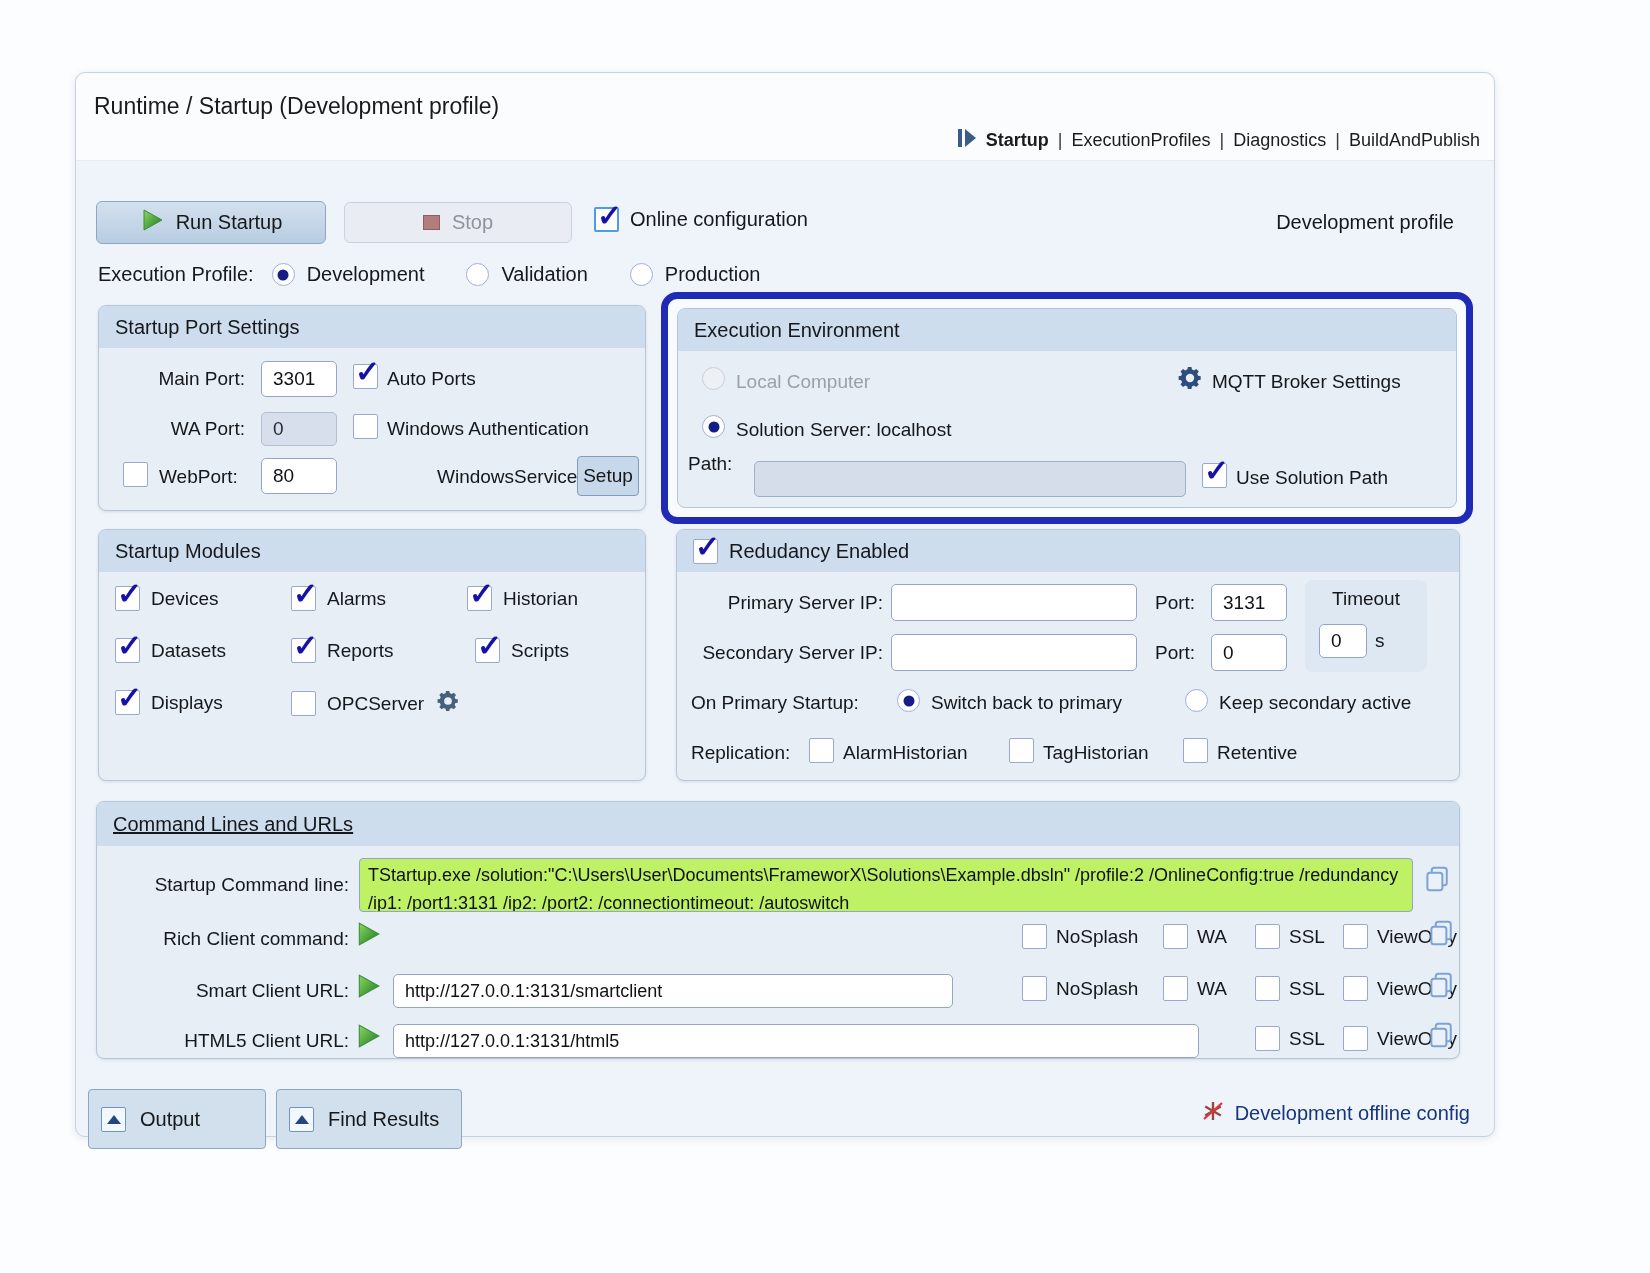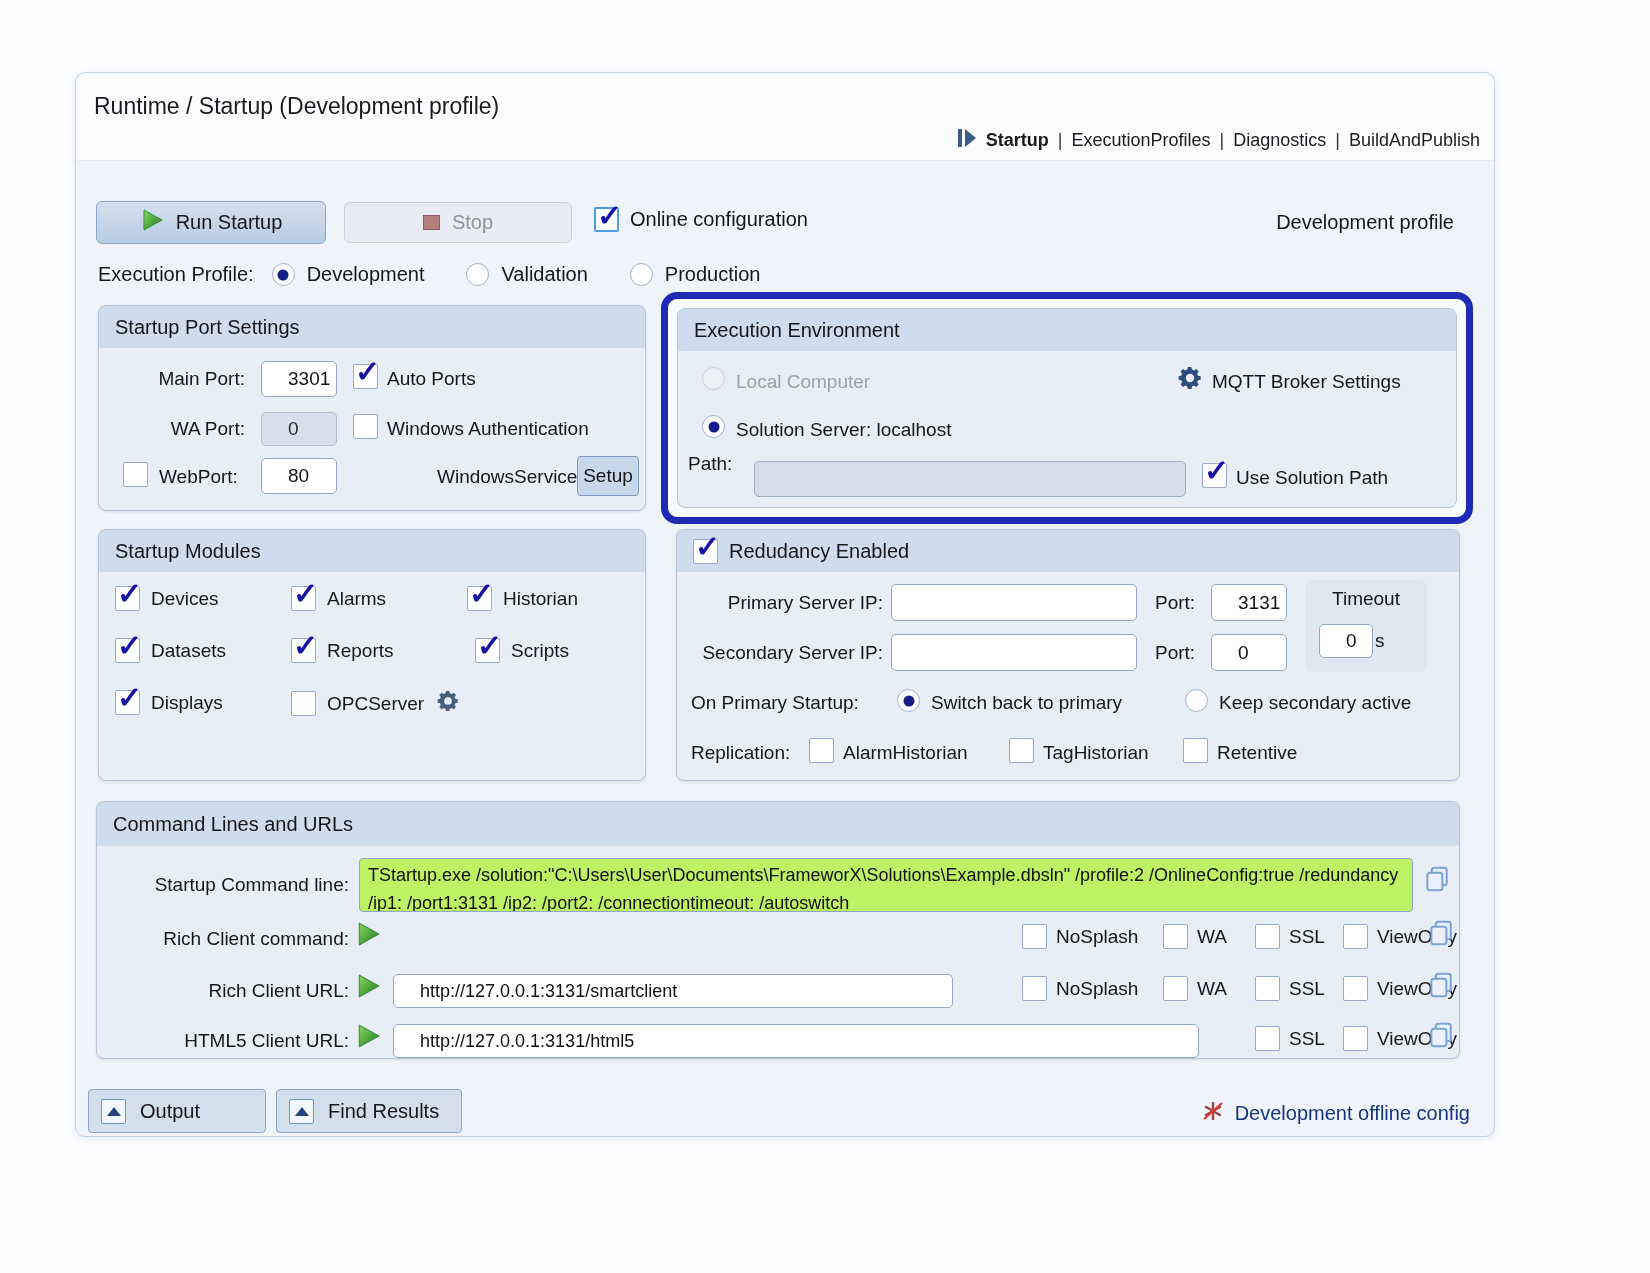--- a/index.html
+++ b/index.html
@@ -39,44 +39,44 @@
   #online-config { position: absolute; left: 518px; top: 134px; display: flex; align-items: center; gap: 11px; font-size: 20px; }
   #profile-name { position: absolute; right: 40px; top: 138px; font-size: 20px; }
   #exec-profile { position: absolute; left: 22px; top: 190px; display: flex; align-items: center; font-size: 20px; }
   #exec-profile .opt { display: flex; align-items: center; gap: 12px; }
 
   .group { position: absolute; background: #e7eef6; border: 1px solid #b6c6da; border-radius: 8px; box-shadow: 0 1px 3px rgba(90,110,140,.18); }
   .group-h { height: 42px; background: #cdddee; border-radius: 7px 7px 0 0; display: flex; align-items: center; padding: 0 16px; font-size: 20px; gap: 11px; }
   .lbl { position: absolute; font-size: 19px; white-space: nowrap; }
   .rlbl { position: absolute; font-size: 19px; text-align: right; white-space: nowrap; }
   .inp { position: absolute; background: #fff; border: 1px solid #93a7c4; border-radius: 5px; height: 36px;
-    font-size: 19px; padding: 0 26px; display: flex; align-items: center; color: #101114; white-space: pre; overflow: hidden; }
+    font-size: 19px; padding: 0 11px; display: flex; align-items: center; color: #101114; white-space: pre; overflow: hidden; }
   .inp.dis { background: #d6dfeb; border-color: #b3bfd2; color: #2a2d33; }
   .acb { position: absolute; } 
 
   #grp-ports { left: 22px; top: 232px; width: 548px; height: 206px; }
   #grp-env-hl { position: absolute; left: 585px; top: 219px; width: 812px; height: 232px;
     border: 7px solid #1f2bb5; border-radius: 16px; background: #f8fbfe; padding: 9px; }
   #grp-env { position: relative; width: 100%; height: 100%; background: #e7eef6; border: 1px solid #b6c6da; border-radius: 8px; }
   #grp-mods { left: 22px; top: 456px; width: 548px; height: 252px; }
   #grp-red { left: 600px; top: 456px; width: 784px; height: 252px; }
-  #grp-cmd { left: 20px; top: 728px; width: 1364px; height: 258px; }
+  #grp-cmd { left: 20px; top: 728px; width: 1364px; height: 258px; text-decoration: underline; }
 
   .mcell { position: absolute; display: flex; align-items: center; gap: 11px; font-size: 19px; }
   .setup-btn { position: absolute; left: 478px; top: 150px; width: 62px; height: 40px; background: #c7d8eb;
     border: 1px solid #7e9dbf; border-radius: 4px; display: flex; align-items: center; justify-content: center; font-size: 19px; }
   #timeout-panel { position: absolute; left: 628px; top: 50px; width: 122px; height: 92px; background: #dde8f3; border-radius: 8px; }
   #timeout-panel .t-title { position: absolute; left: 0; top: 8px; width: 100%; text-align: center; font-size: 19px; }
   .big-inp { position: absolute; background: #bef264; border: 1px solid #8fa6c8; border-radius: 4px;
     font-size: 18px; line-height: 28px; padding: 2px 8px; color: #101114; overflow: hidden; }
   .copy { position: absolute; }
   .play { position: absolute; }
   .flag { position: absolute; display: flex; align-items: center; gap: 9px; font-size: 19px; }
 
-  .foot-btn { position: absolute; top: 1016px; height: 44px; background: #d2dfec; border: 1px solid #8aa7c7;
+  .foot-btn { position: absolute; top: 1016px; height: 60px; background: #d2dfec; border: 1px solid #8aa7c7;
     border-radius: 4px; display: flex; align-items: center; gap: 14px; padding: 0 12px; font-size: 20px; }
   .sq { width: 25px; height: 25px; border: 1px solid #6f94c8; background: #f3f8fd; border-radius: 2px;
     display: flex; align-items: center; justify-content: center; }
   .tri-up { width: 0; height: 0; border-left: 7px solid transparent; border-right: 7px solid transparent; border-bottom: 9px solid #25457f; }
   #offline { position: absolute; right: 24px; top: 1026px; display: flex; align-items: center; gap: 10px; font-size: 20px; color: #16357e; }
   .gray-txt { color: #99a1ab; }
 </style>
 </head>
 <body>
 
@@ -299,21 +299,21 @@
       <span class="cb"></span>
       <span>ViewOnly</span>
     </div>
     <span class="copy" style="left:1330px;top:116px;">
       <svg width="30" height="30" viewBox="0 0 24 24">
           <rect x="7" y="3" width="12" height="14" rx="2" fill="#e8f0fa" stroke="#7da2d6" stroke-width="1.6"></rect>
           <rect x="3.5" y="7" width="12" height="14" rx="2" fill="#eaf1fb" stroke="#7da2d6" stroke-width="1.6"></rect>
         </svg>
     </span>
 
-    <div class="rlbl" style="left:0;width:252px;top:178px;">Rich Client URL:</div>
+    <div class="rlbl" style="left:0;width:252px;top:178px;">Smart Client URL:</div>
     <span class="play" style="left:258px;top:170px;">
       <svg width="26" height="28" viewBox="0 0 24 24">
           <path d="M4 2 L22 12 L4 22 Z" fill="url(#gp)" stroke="#3d8f3d" stroke-width="1"></path>
         </svg>
     </span>
     <div class="inp" style="left:296px;top:172px;width:560px;height:34px;font-size:18px;">http://127.0.0.1:3131/smartclient</div>
     <div class="flag" style="left:925px;top:174px;">
       <span class="cb"></span>
       <span>NoSplash</span>
     </div>

